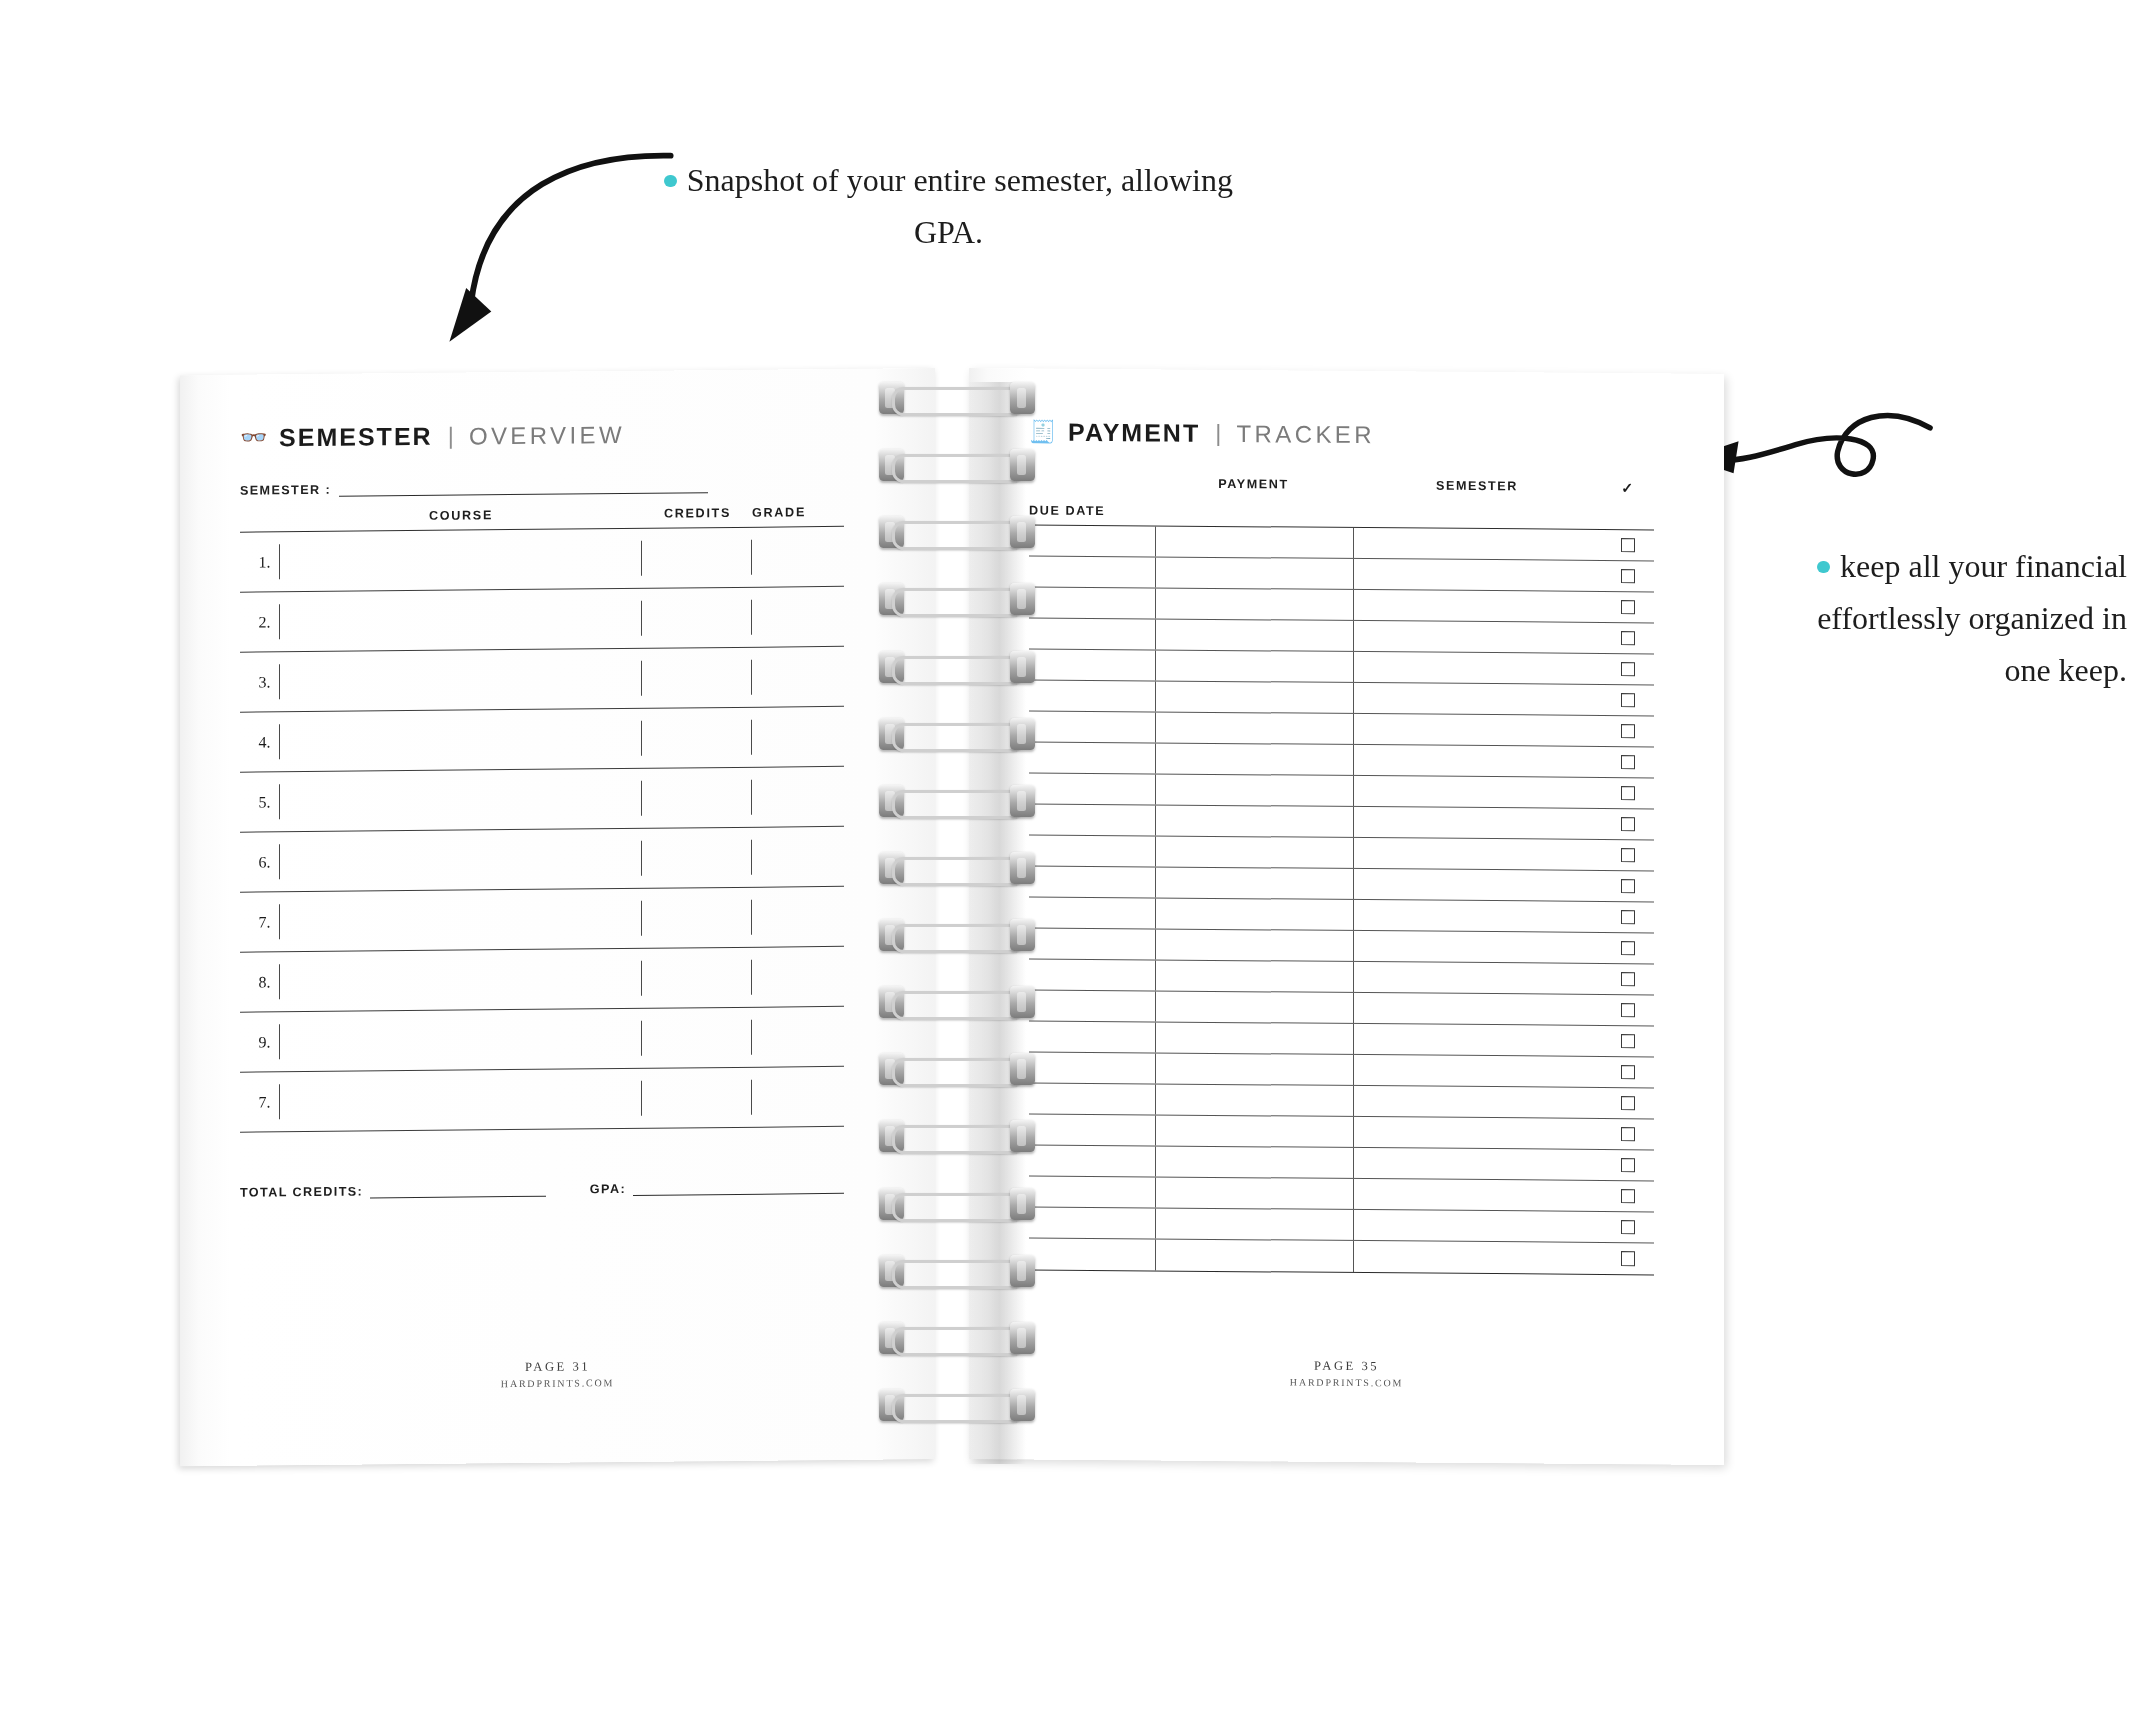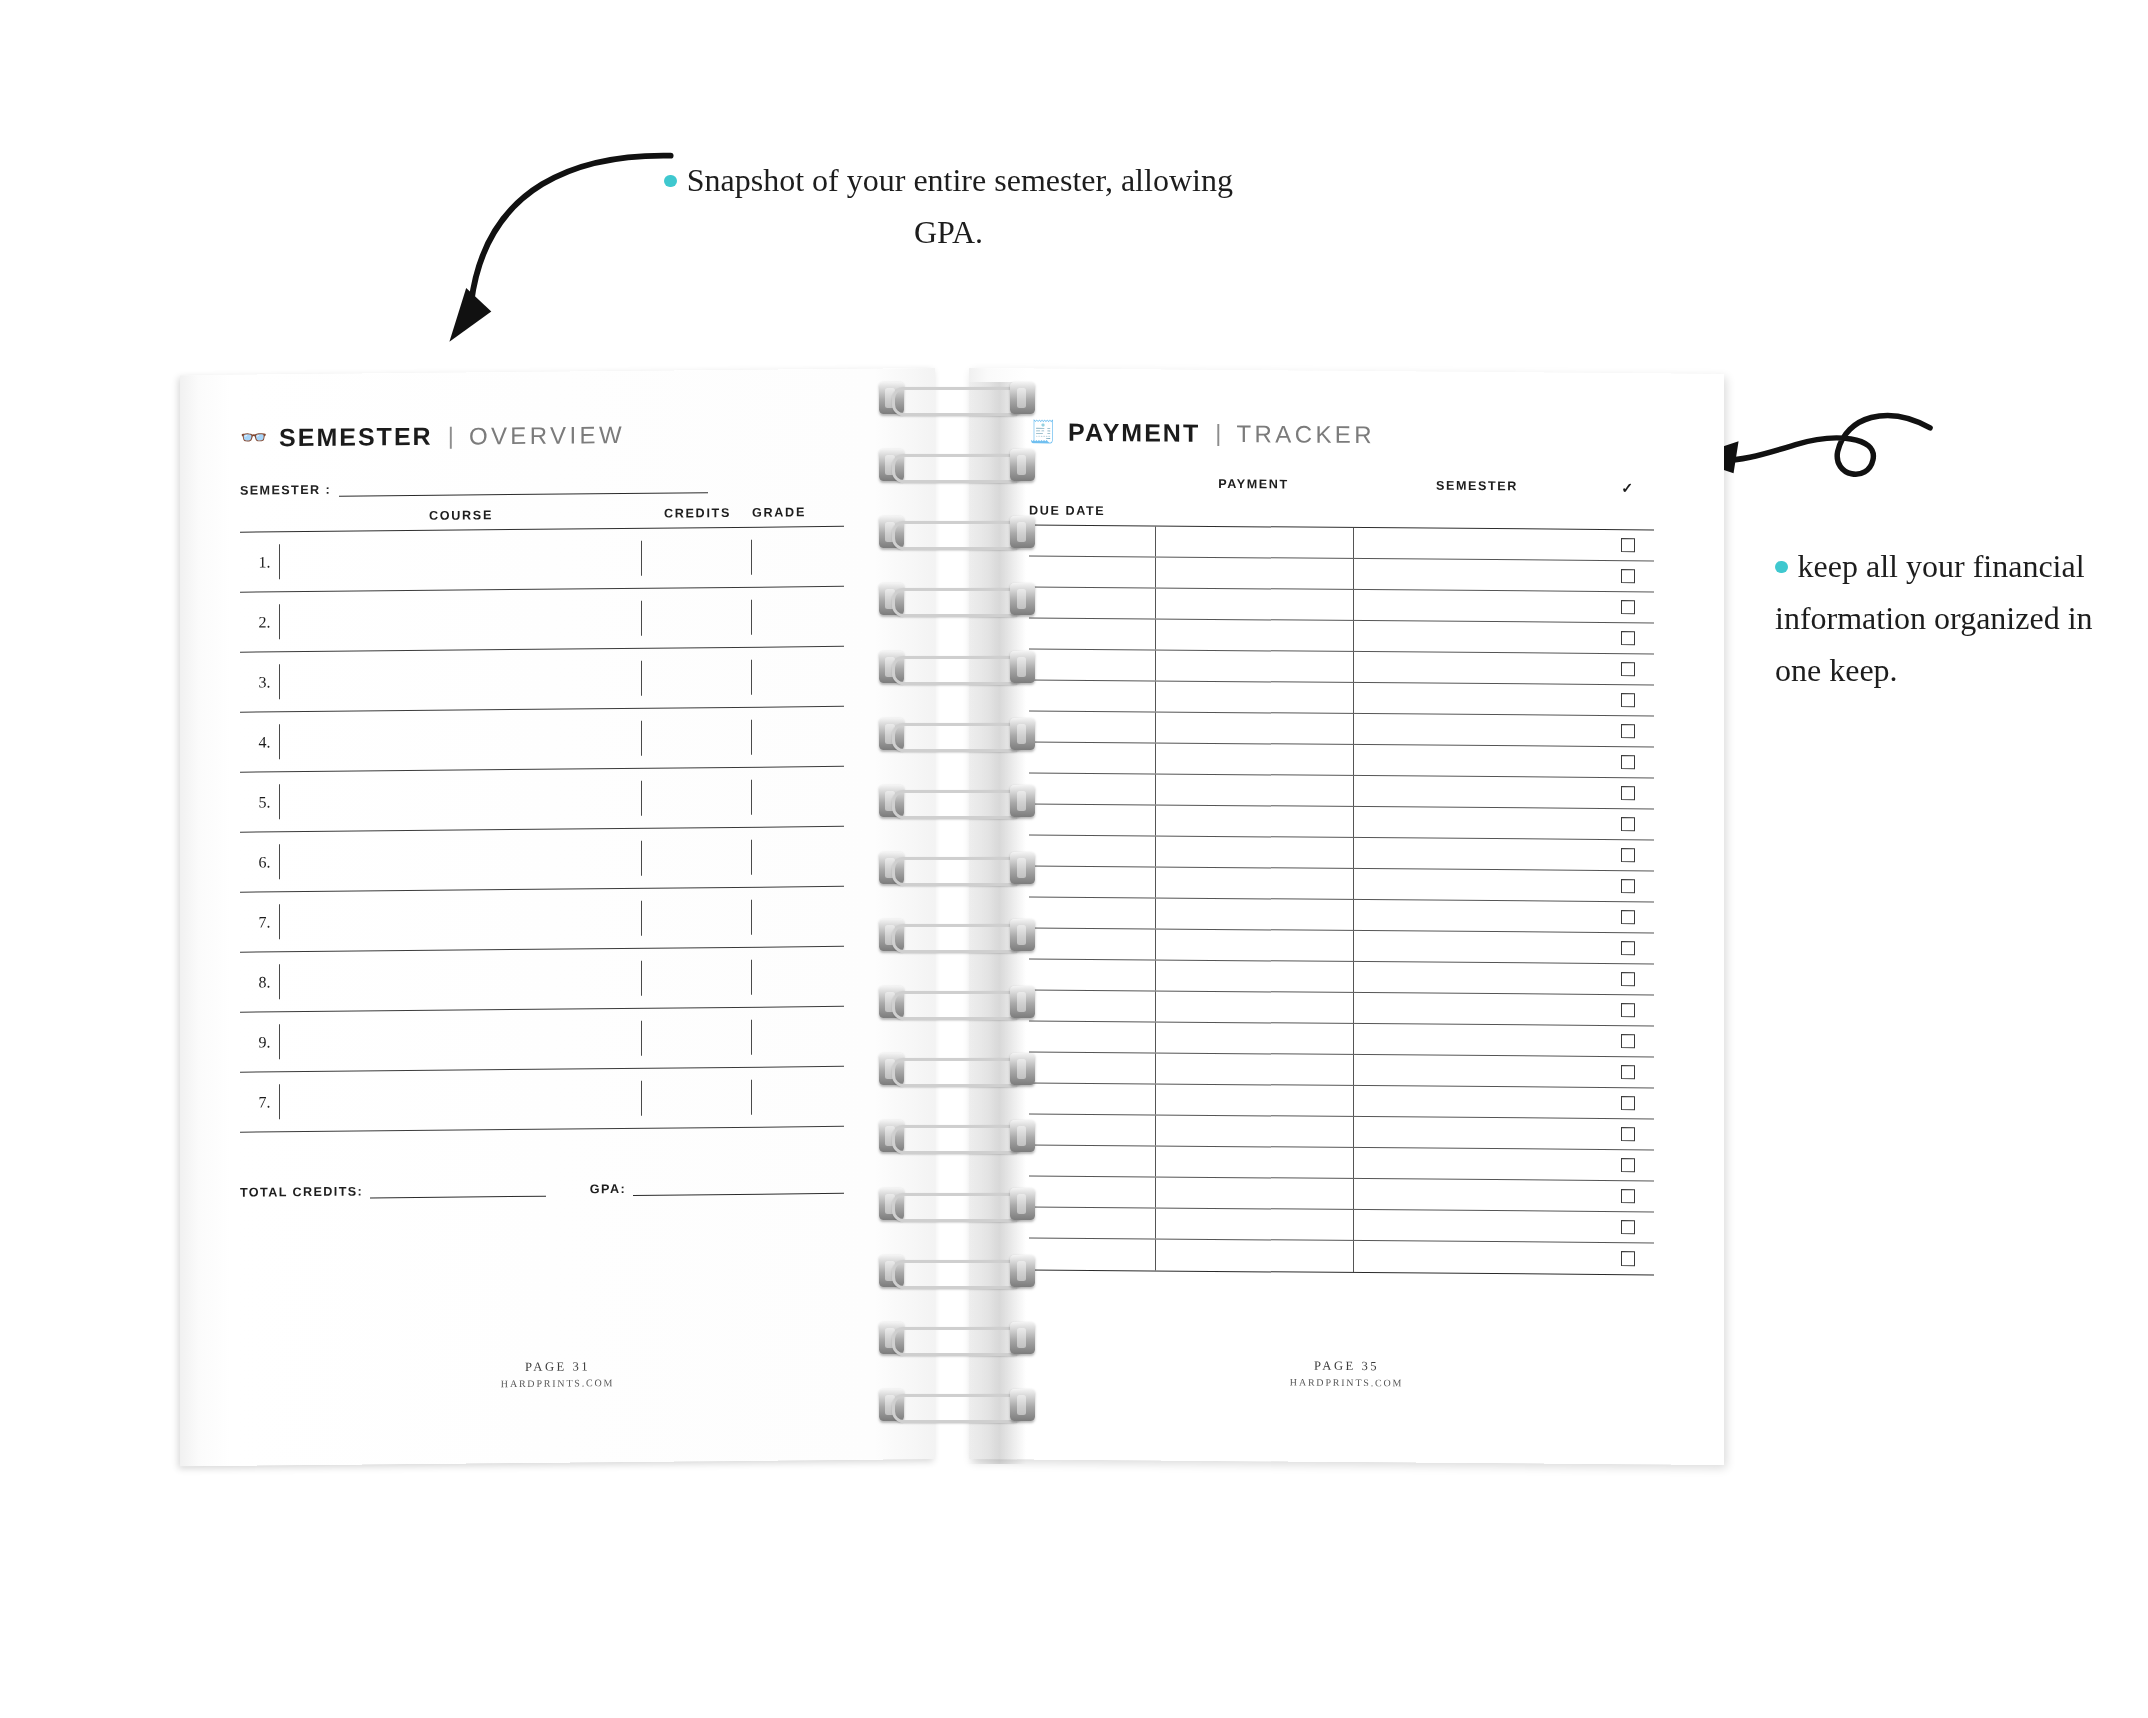--- a/index.html
+++ b/index.html
@@ -38,21 +38,21 @@
     left: 663px;
     top: 155px;
     width: 571px;
     text-align: center;
   }
   #callout-top .line1 { text-indent: 0; }
   #callout-right {
     left: 1775px;
     top: 541px;
     width: 352px;
-    text-align: left;
+    text-align: right;
   }
 
   .arrow-svg { position: absolute; }
   #arrow-left { left: 436px; top: 147px; }
   #arrow-right { left: 1678px; top: 411px; }
 
   
   #notebook {
     position: absolute;
     left: 180px;
@@ -334,21 +334,21 @@
 
 <svg class="arrow-svg" id="arrow-left" width="243" height="210" viewBox="0 0 290 250">
   <path d="M280 10 C170 8, 60 45, 42 185" fill="none" stroke="#111" stroke-width="7" stroke-linecap="round"></path>
   <path d="M16 232 L36 168 L66 196 Z" fill="#111"></path>
 </svg>
 
 <div class="callout" id="callout-right">
   <div class="line1">
     <span class="bullet"></span><span>keep all your financial</span>
   </div>
-  <div>information organized in</div>
+  <div>effortlessly organized in</div>
   <div>one keep.</div>
 </div>
 
 <svg class="arrow-svg" id="arrow-right" width="269" height="126" viewBox="0 0 320 150">
   <path d="M300 20 C250 -8, 200 6, 190 48 C184 78, 226 86, 232 58 C238 30, 186 26, 140 40 C104 51, 70 62, 40 58" fill="none" stroke="#111" stroke-width="6.5" stroke-linecap="round"></path>
   <path d="M12 56 L72 36 L66 74 Z" fill="#111"></path>
 </svg>
 
 <div id="notebook">
 

